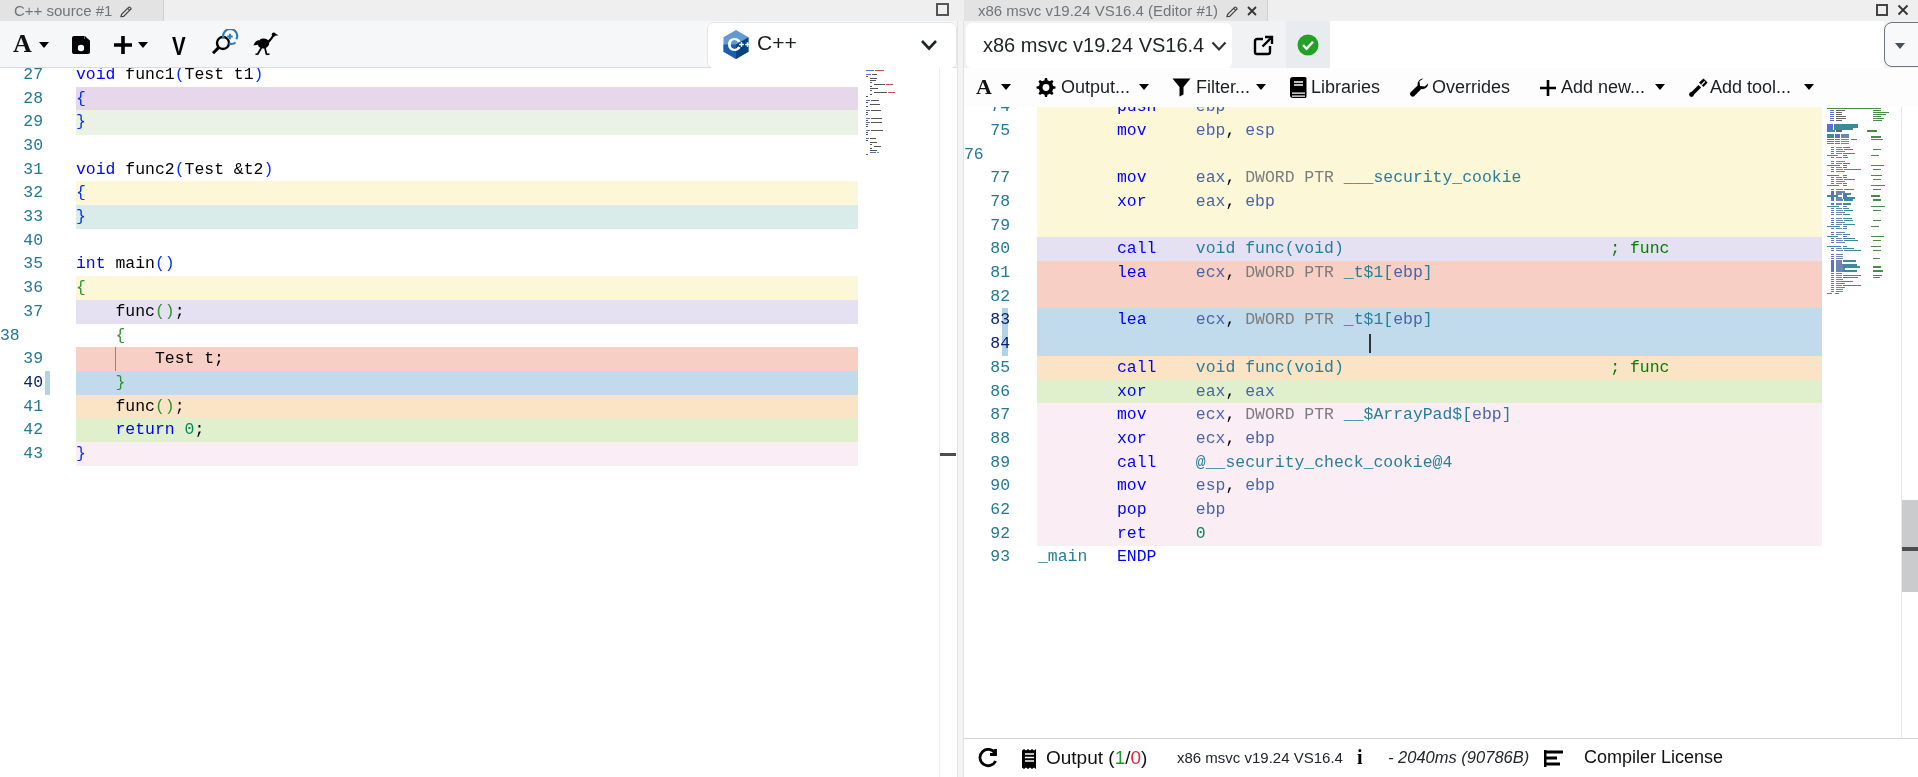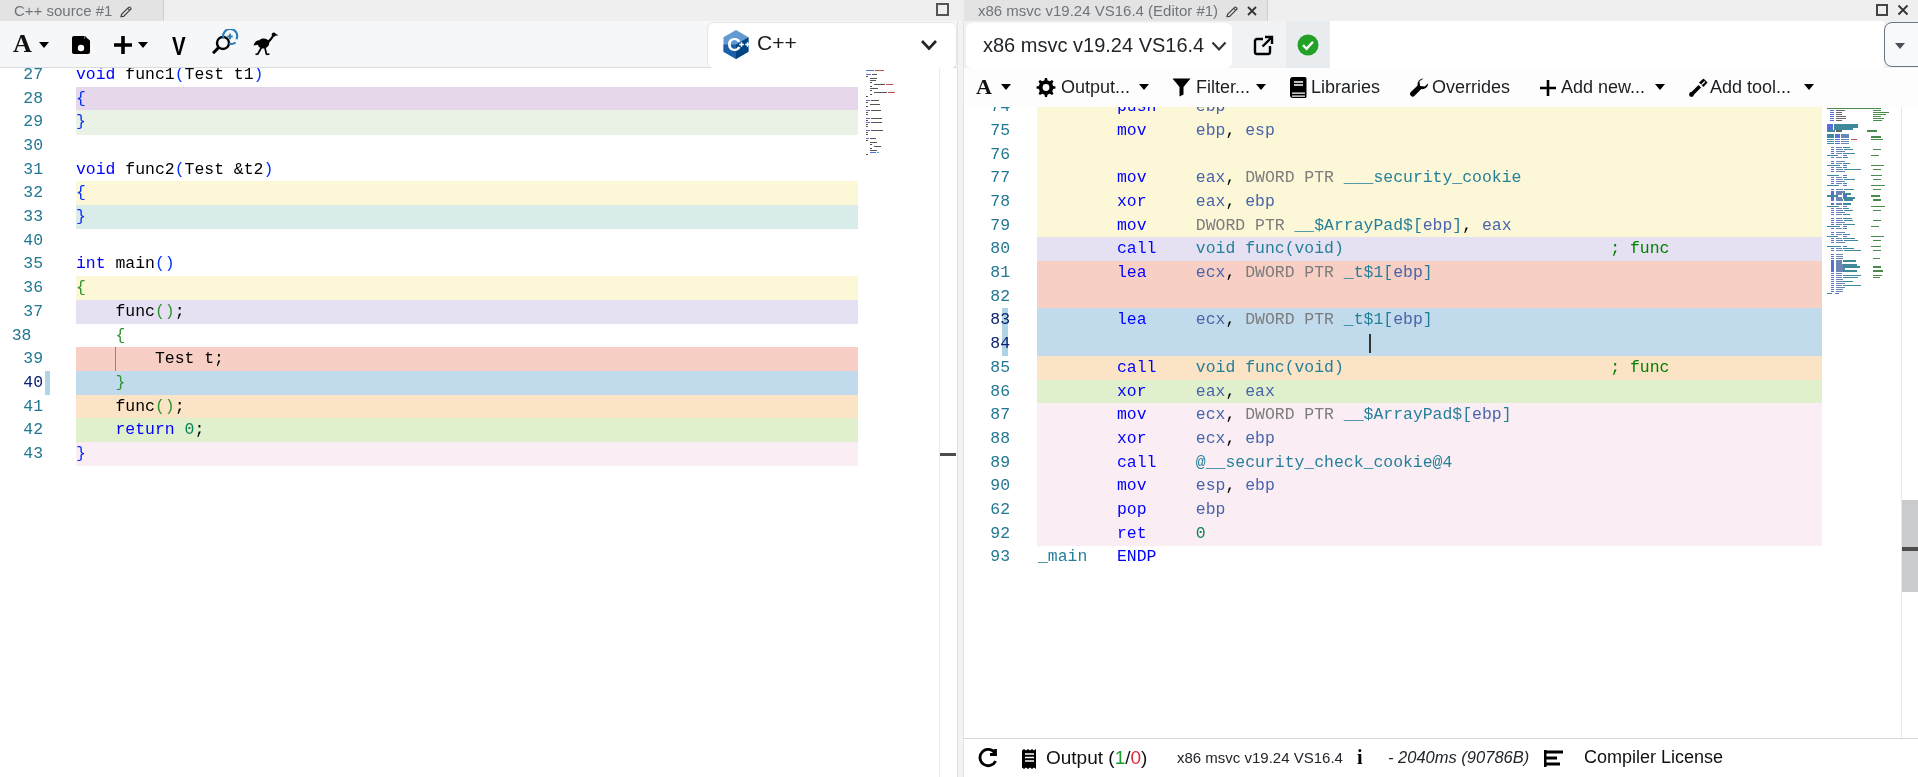--- a/index.html
+++ b/index.html
@@ -95,21 +95,21 @@
 <div class="abs mono" style="left:76px;top:113.3px;color:#000"><span style="color:#0431fa">{</span></div>
 <div class="abs mono" style="left:0;top:137.0px;width:43px;text-align:right;color:#237893">33</div>
 <div class="abs mono" style="left:76px;top:137.0px;color:#000"><span style="color:#0431fa">}</span></div>
 <div class="abs mono" style="left:0;top:160.7px;width:43px;text-align:right;color:#237893">40</div>
 <div class="abs mono" style="left:0;top:184.4px;width:43px;text-align:right;color:#237893">35</div>
 <div class="abs mono" style="left:76px;top:184.4px;color:#000"><span style="color:#0000ff">int</span> <span style="color:#000000">main</span><span style="color:#0431fa">()</span></div>
 <div class="abs mono" style="left:0;top:208.1px;width:43px;text-align:right;color:#237893">36</div>
 <div class="abs mono" style="left:76px;top:208.1px;color:#000"><span style="color:#319331">{</span></div>
 <div class="abs mono" style="left:0;top:231.8px;width:43px;text-align:right;color:#237893">37</div>
 <div class="abs mono" style="left:76px;top:231.8px;color:#000">    <span style="color:#000000">func</span><span style="color:#319331">()</span><span style="color:#000000">;</span></div>
-<div class="abs mono" style="left:0;top:255.5px;width:43px;text-align:center;color:#237893">38</div>
+<div class="abs mono" style="left:0;top:255.5px;width:43px;text-align:left;color:#237893">38</div>
 <div class="abs mono" style="left:76px;top:255.5px;color:#000">    <span style="color:#319331">{</span></div>
 <div class="abs mono" style="left:0;top:279.2px;width:43px;text-align:right;color:#237893">39</div>
 <div class="abs mono" style="left:76px;top:279.2px;color:#000">        <span style="color:#000000">Test t;</span></div>
 <div class="abs mono" style="left:0;top:302.9px;width:43px;text-align:right;color:#0b216f">40</div>
 <div class="abs mono" style="left:76px;top:302.9px;color:#000">    <span style="color:#319331">}</span></div>
 <div class="abs mono" style="left:0;top:326.6px;width:43px;text-align:right;color:#237893">41</div>
 <div class="abs mono" style="left:76px;top:326.6px;color:#000">    <span style="color:#000000">func</span><span style="color:#319331">()</span><span style="color:#000000">;</span></div>
 <div class="abs mono" style="left:0;top:350.3px;width:43px;text-align:right;color:#237893">42</div>
 <div class="abs mono" style="left:76px;top:350.3px;color:#000">    <span style="color:#0000ff">return</span> <span style="color:#098658">0</span><span style="color:#000000">;</span></div>
 <div class="abs mono" style="left:0;top:374.0px;width:43px;text-align:right;color:#237893">43</div>
@@ -239,27 +239,26 @@
 <div class="abs" style="left:73px;top:319.9px;width:785px;height:24.35px;background:#faeef4"></div>
 <div class="abs" style="left:73px;top:343.6px;width:785px;height:24.35px;background:#faeef4"></div>
 <div class="abs" style="left:73px;top:367.3px;width:785px;height:24.35px;background:#faeef4"></div>
 <div class="abs" style="left:73px;top:391.0px;width:785px;height:24.35px;background:#faeef4"></div>
 <div class="abs" style="left:73px;top:414.7px;width:785px;height:24.35px;background:#faeef4"></div>
 <div class="abs" style="left:38px;top:201.4px;width:6px;height:47.4px;background:#b1d3e6"></div>
 <div class="abs mono" style="left:0px;top:-11.9px;width:46px;text-align:right;color:#237893">74</div>
 <div class="abs mono" style="left:74px;top:-11.9px;color:#000">        <span style="color:#0000ff">push</span>    <span style="color:#4864aa">ebp</span></div>
 <div class="abs mono" style="left:0px;top:11.8px;width:46px;text-align:right;color:#237893">75</div>
 <div class="abs mono" style="left:74px;top:11.8px;color:#000">        <span style="color:#0000ff">mov</span>     <span style="color:#4864aa">ebp</span>,<span style="color:#4864aa"> esp</span></div>
-<div class="abs mono" style="left:0px;top:35.5px;width:46px;text-align:right;color:#237893">76</div>
+<div class="abs mono" style="left:0px;top:35.5px;width:46px;color:#237893">76</div>
 <div class="abs mono" style="left:0px;top:59.2px;width:46px;text-align:right;color:#237893">77</div>
 <div class="abs mono" style="left:74px;top:59.2px;color:#000">        <span style="color:#0000ff">mov</span>     <span style="color:#4864aa">eax</span>, <span style="color:#7c7c7c">DWORD PTR </span><span style="color:#267f99">___security_cookie</span></div>
 <div class="abs mono" style="left:0px;top:82.9px;width:46px;text-align:right;color:#237893">78</div>
 <div class="abs mono" style="left:74px;top:82.9px;color:#000">        <span style="color:#0000ff">xor</span>     <span style="color:#4864aa">eax</span>,<span style="color:#4864aa"> ebp</span></div>
 <div class="abs mono" style="left:0px;top:106.6px;width:46px;text-align:right;color:#237893">79</div>
-<div class="abs mono" style="left:74px;top:106.6px;color:#000">        <span style="color:#0000ff">mov</span>     <span style="color:#7c7c7c">DWORD PTR </span><span style="color:#267f99">__$ArrayPad$</span><span style="color:#267f99">[</span><span style="color:#4864aa">ebp</span><span style="color:#267f99">]</span>,<span style="color:#4864aa"> eax</span></div>
 <div class="abs mono" style="left:0px;top:130.3px;width:46px;text-align:right;color:#237893">80</div>
 <div class="abs mono" style="left:74px;top:130.3px;color:#000">        <span style="color:#0000ff">call</span>    <span style="color:#267f99">void func(void)</span>                           <span style="color:#008000">; func</span></div>
 <div class="abs mono" style="left:0px;top:154.0px;width:46px;text-align:right;color:#237893">81</div>
 <div class="abs mono" style="left:74px;top:154.0px;color:#000">        <span style="color:#0000ff">lea</span>     <span style="color:#4864aa">ecx</span>, <span style="color:#7c7c7c">DWORD PTR </span><span style="color:#267f99">_t$1</span><span style="color:#267f99">[</span><span style="color:#4864aa">ebp</span><span style="color:#267f99">]</span></div>
 <div class="abs mono" style="left:0px;top:177.7px;width:46px;text-align:right;color:#237893">82</div>
 <div class="abs mono" style="left:0px;top:201.4px;width:46px;text-align:right;color:#0b216f">83</div>
 <div class="abs mono" style="left:74px;top:201.4px;color:#000">        <span style="color:#0000ff">lea</span>     <span style="color:#4864aa">ecx</span>, <span style="color:#7c7c7c">DWORD PTR </span><span style="color:#267f99">_t$1</span><span style="color:#267f99">[</span><span style="color:#4864aa">ebp</span><span style="color:#267f99">]</span></div>
 <div class="abs mono" style="left:0px;top:225.1px;width:46px;text-align:right;color:#0b216f">84</div>
 <div class="abs mono" style="left:0px;top:248.8px;width:46px;text-align:right;color:#237893">85</div>
 <div class="abs mono" style="left:74px;top:248.8px;color:#000">        <span style="color:#0000ff">call</span>    <span style="color:#267f99">void func(void)</span>                           <span style="color:#008000">; func</span></div>

